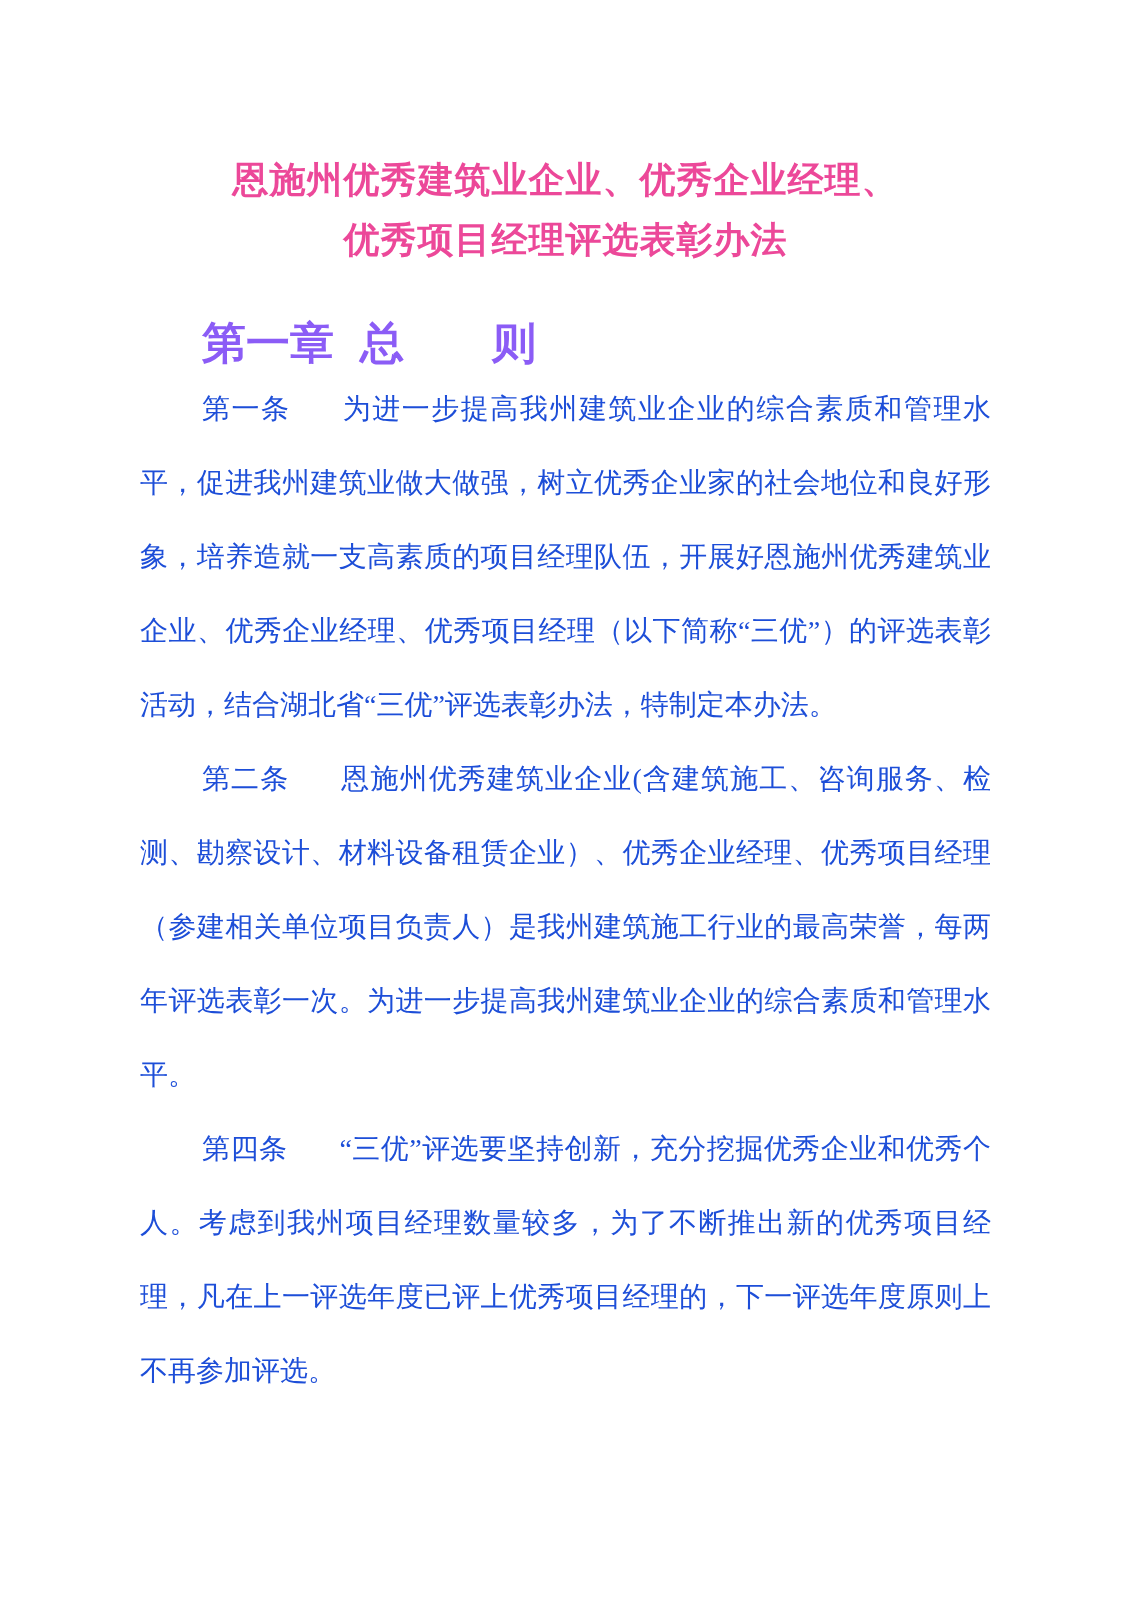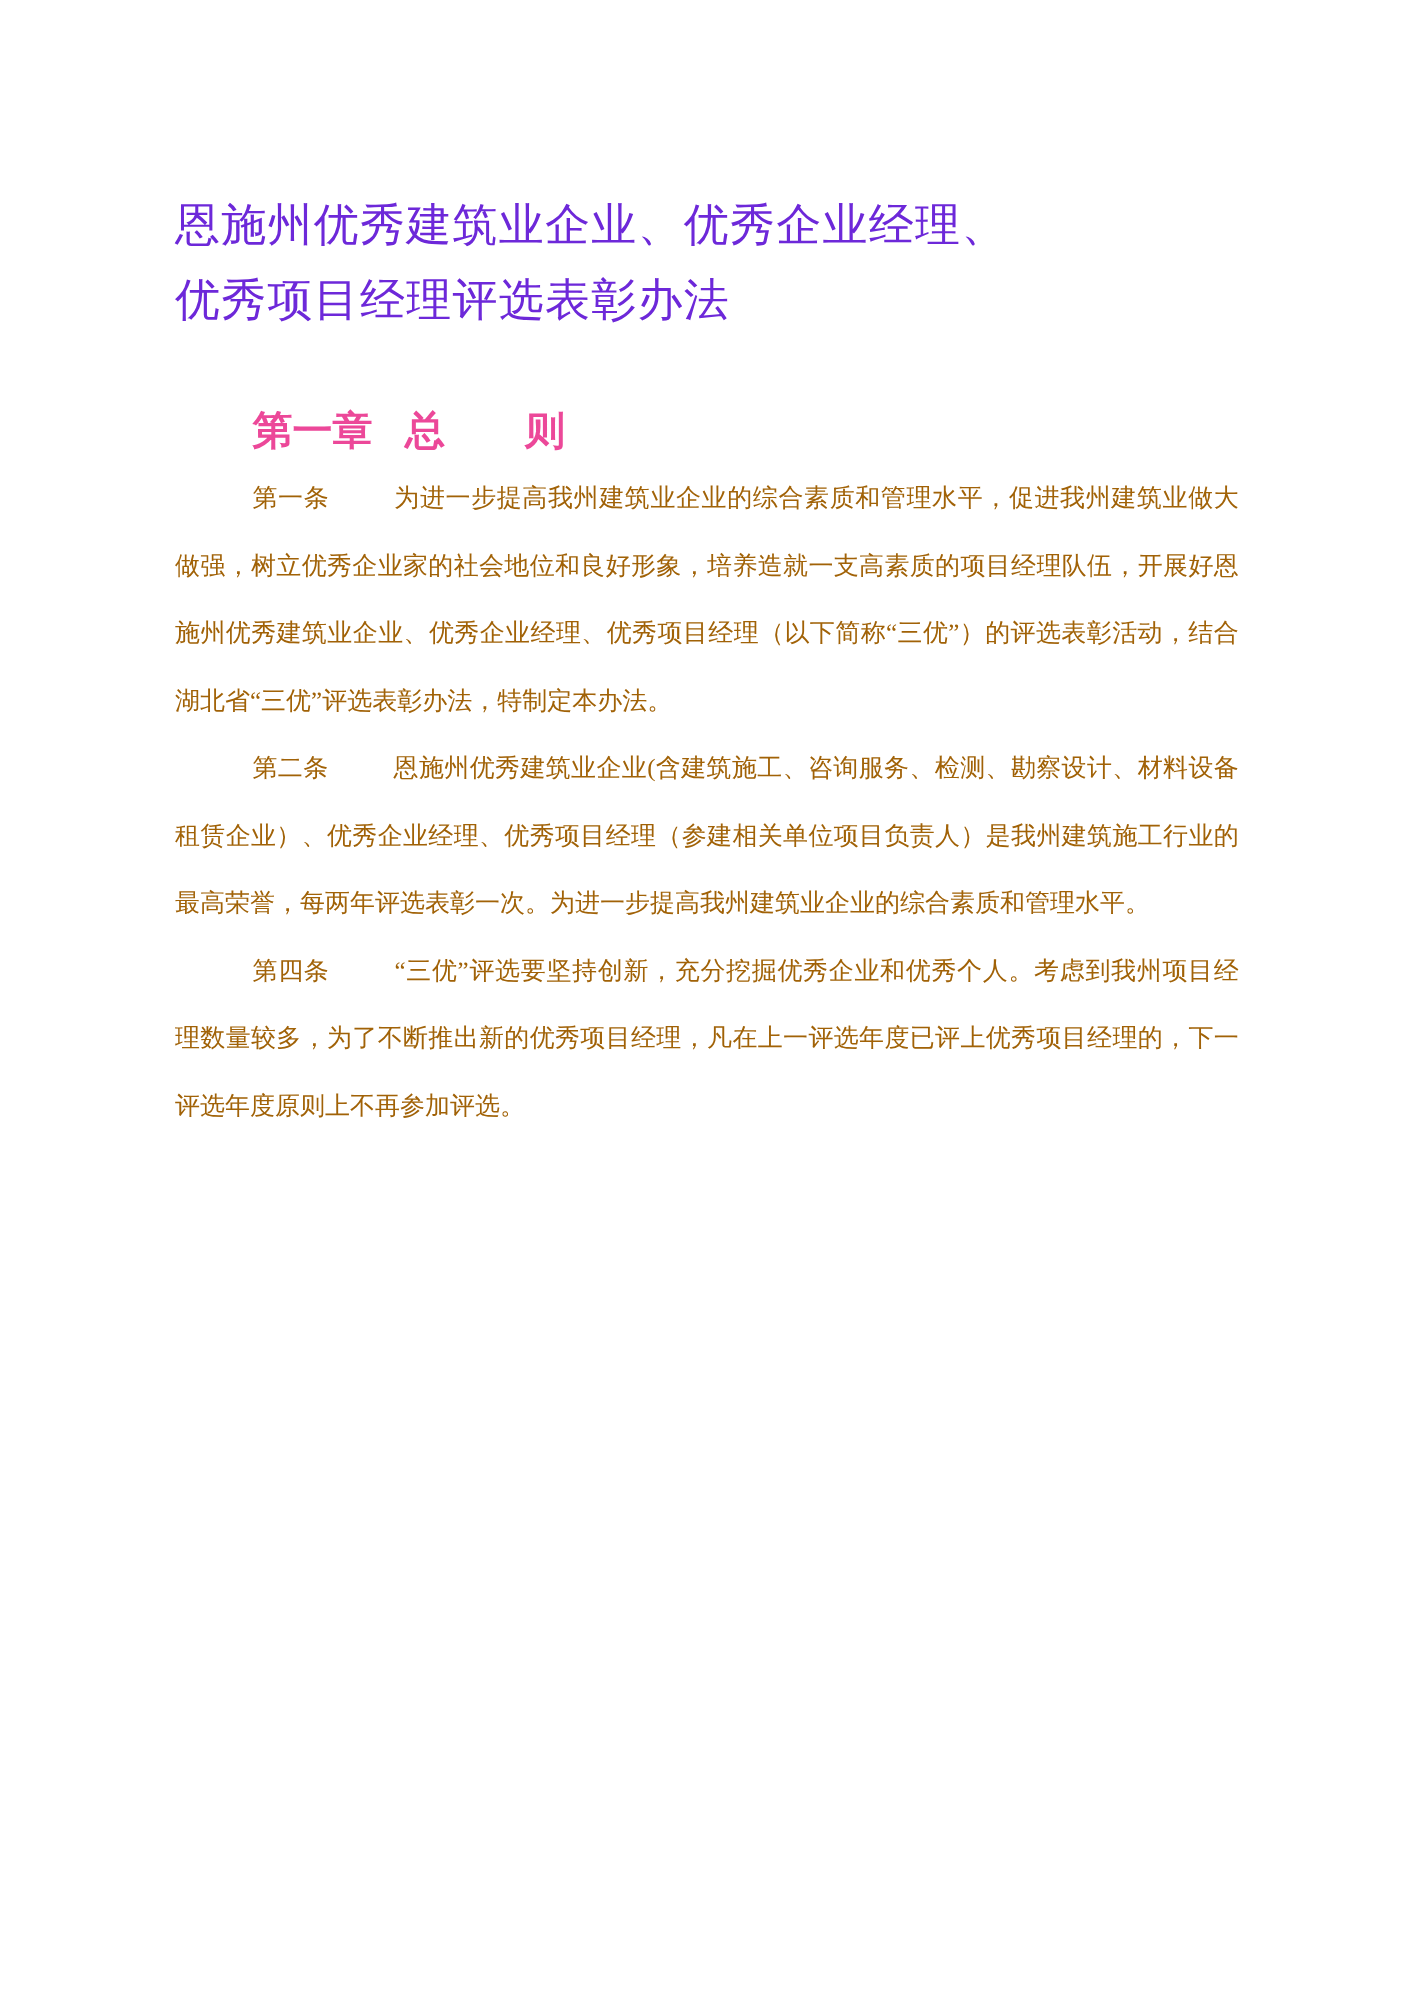--- a/index.html
+++ b/index.html
@@ -17,42 +17,43 @@
     font-family: "Liberation Serif", "DejaVu Serif", serif;
   }
   .content {
     position: absolute;
     left: 140px;
     top: 150px;
     width: 851px;
   }
   .doc-title {
     font-family: "Liberation Sans", "DejaVu Sans", sans-serif;
-    font-weight: 400;
+    font-weight: 700;
     font-size: 36px;
     line-height: 60px;
-    color: #6d28d9;
+    text-align: center;
+    color: #ec4899;
     letter-spacing: 1px;
   }
   .chapter {
     margin: 46px 0 0 0;
     padding-left: 62px;
     font-weight: 700;
-    font-size: 32px;
+    font-size: 44px;
     line-height: 56px;
-    color: #ec4899;
+    color: #8b5cf6;
   }
   .chap-num {
     margin-right: 26px;
   }
   .body-text {
-    font-size: 20px;
-    line-height: 54px;
+    font-size: 28px;
+    line-height: 74px;
     text-align: justify;
-    color: #a16207;
+    color: #1d4ed8;
   }
   .para {
     margin: 0;
     text-indent: 62px;
     word-break: break-all;
   }
   .plabel {
     margin-right: 52px;
   }
 </style>

